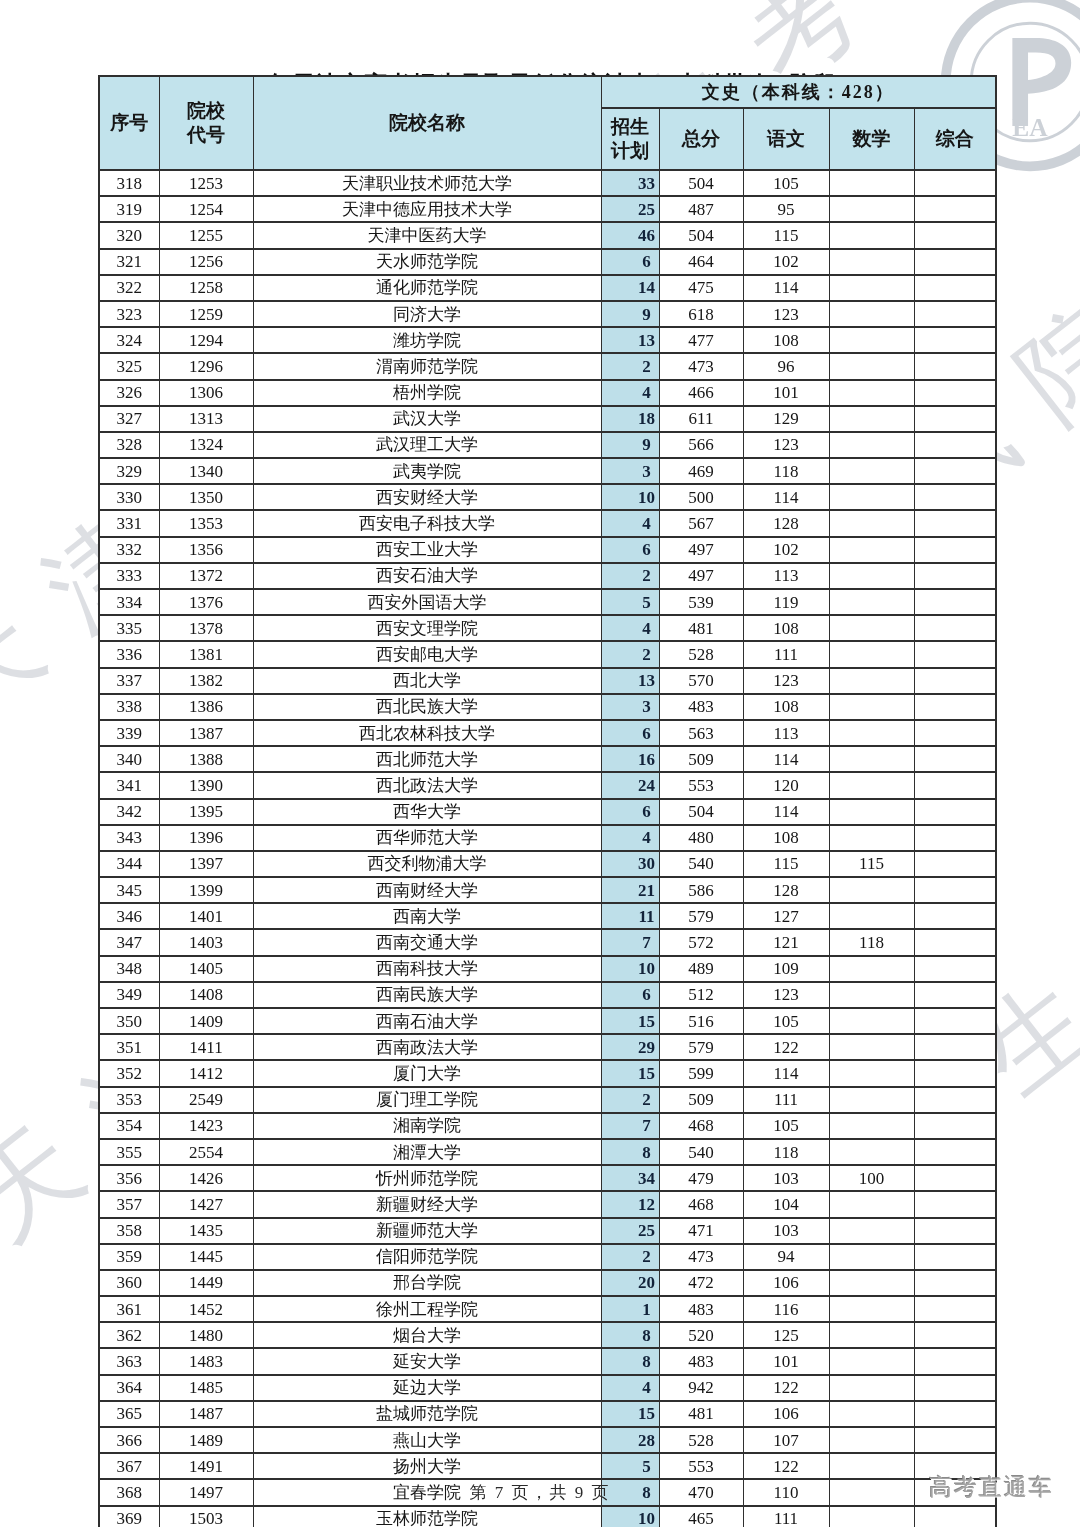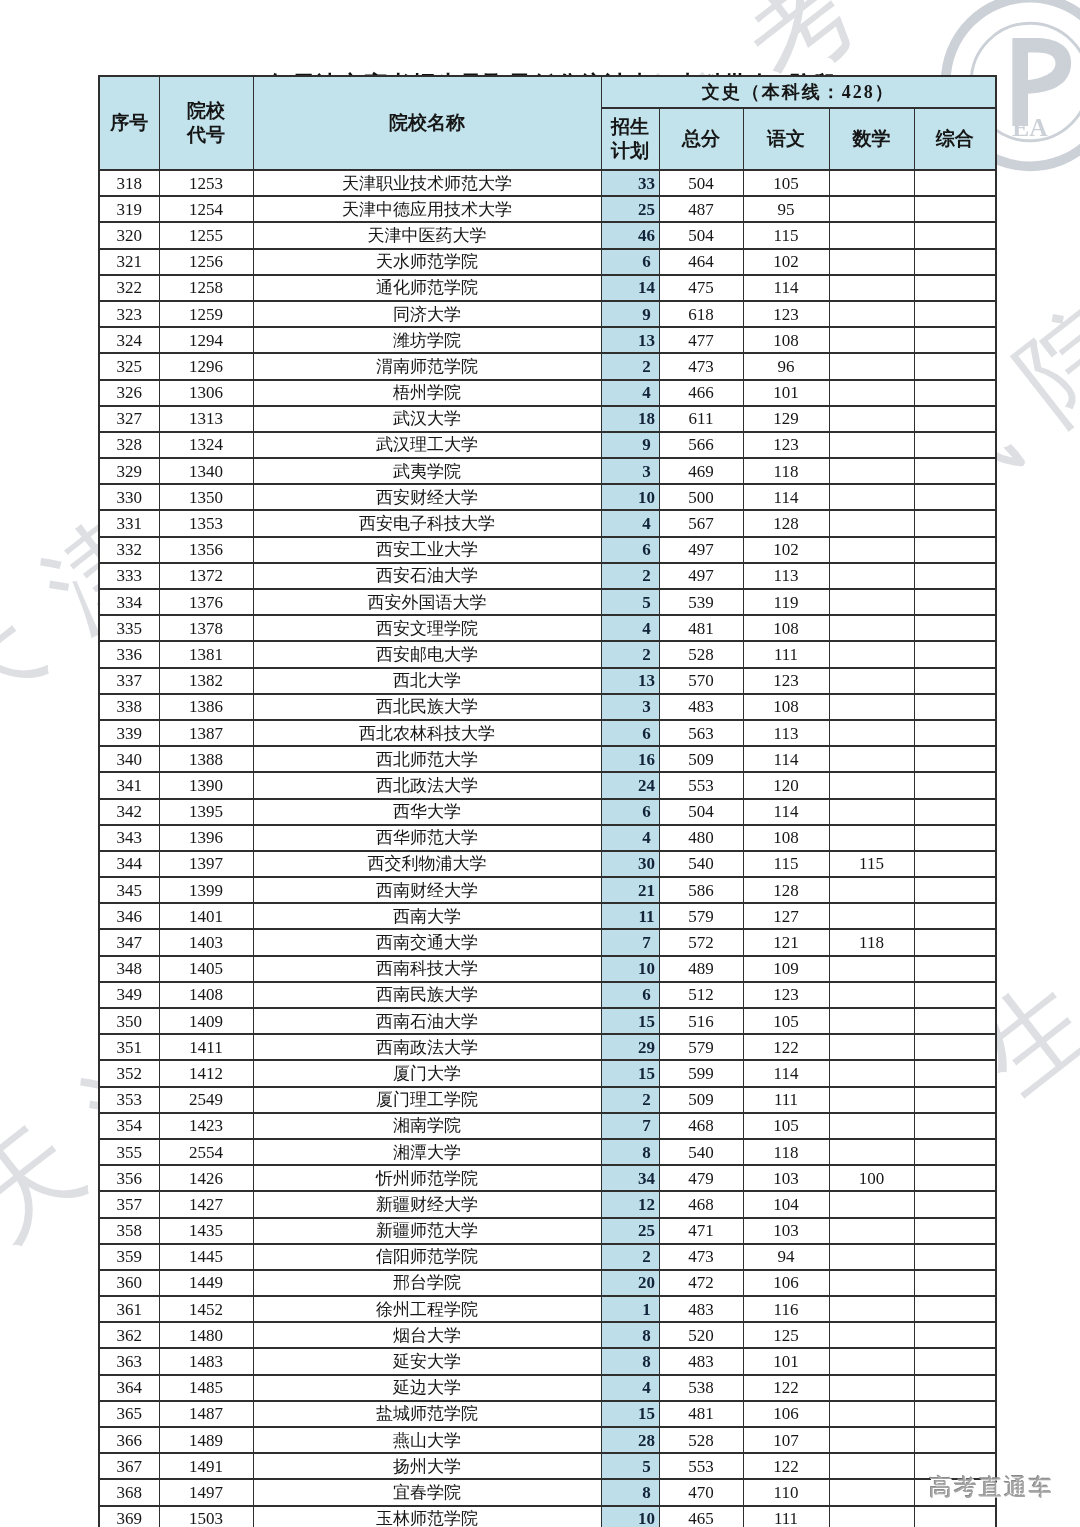--- a/index.html
+++ b/index.html
@@ -565,21 +565,21 @@
       <td class="c-total">483</td>
       <td class="c-chinese">101</td>
       <td class="c-math"></td>
       <td class="c-comp"></td>
     </tr>
           <tr>
       <td class="c-seq">364</td>
       <td class="c-code">1485</td>
       <td class="c-name">延边大学</td>
       <td class="c-plan">4</td>
-      <td class="c-total">538</td>
+      <td class="c-total">942</td>
       <td class="c-chinese">122</td>
       <td class="c-math"></td>
       <td class="c-comp"></td>
     </tr>
           <tr>
       <td class="c-seq">365</td>
       <td class="c-code">1487</td>
       <td class="c-name">盐城师范学院</td>
       <td class="c-plan">15</td>
       <td class="c-total">481</td>
@@ -624,15 +624,16 @@
       <td class="c-plan">10</td>
       <td class="c-total">465</td>
       <td class="c-chinese">111</td>
       <td class="c-math"></td>
       <td class="c-comp"></td>
     </tr>
         </tbody>
     </table>
   </div>
 
+  <div class="footer-pageinfo">第 7 页，共 9 页</div>
   <div class="footer-brand">高考直通车</div>
 
 </div>
 
 </body></html>

